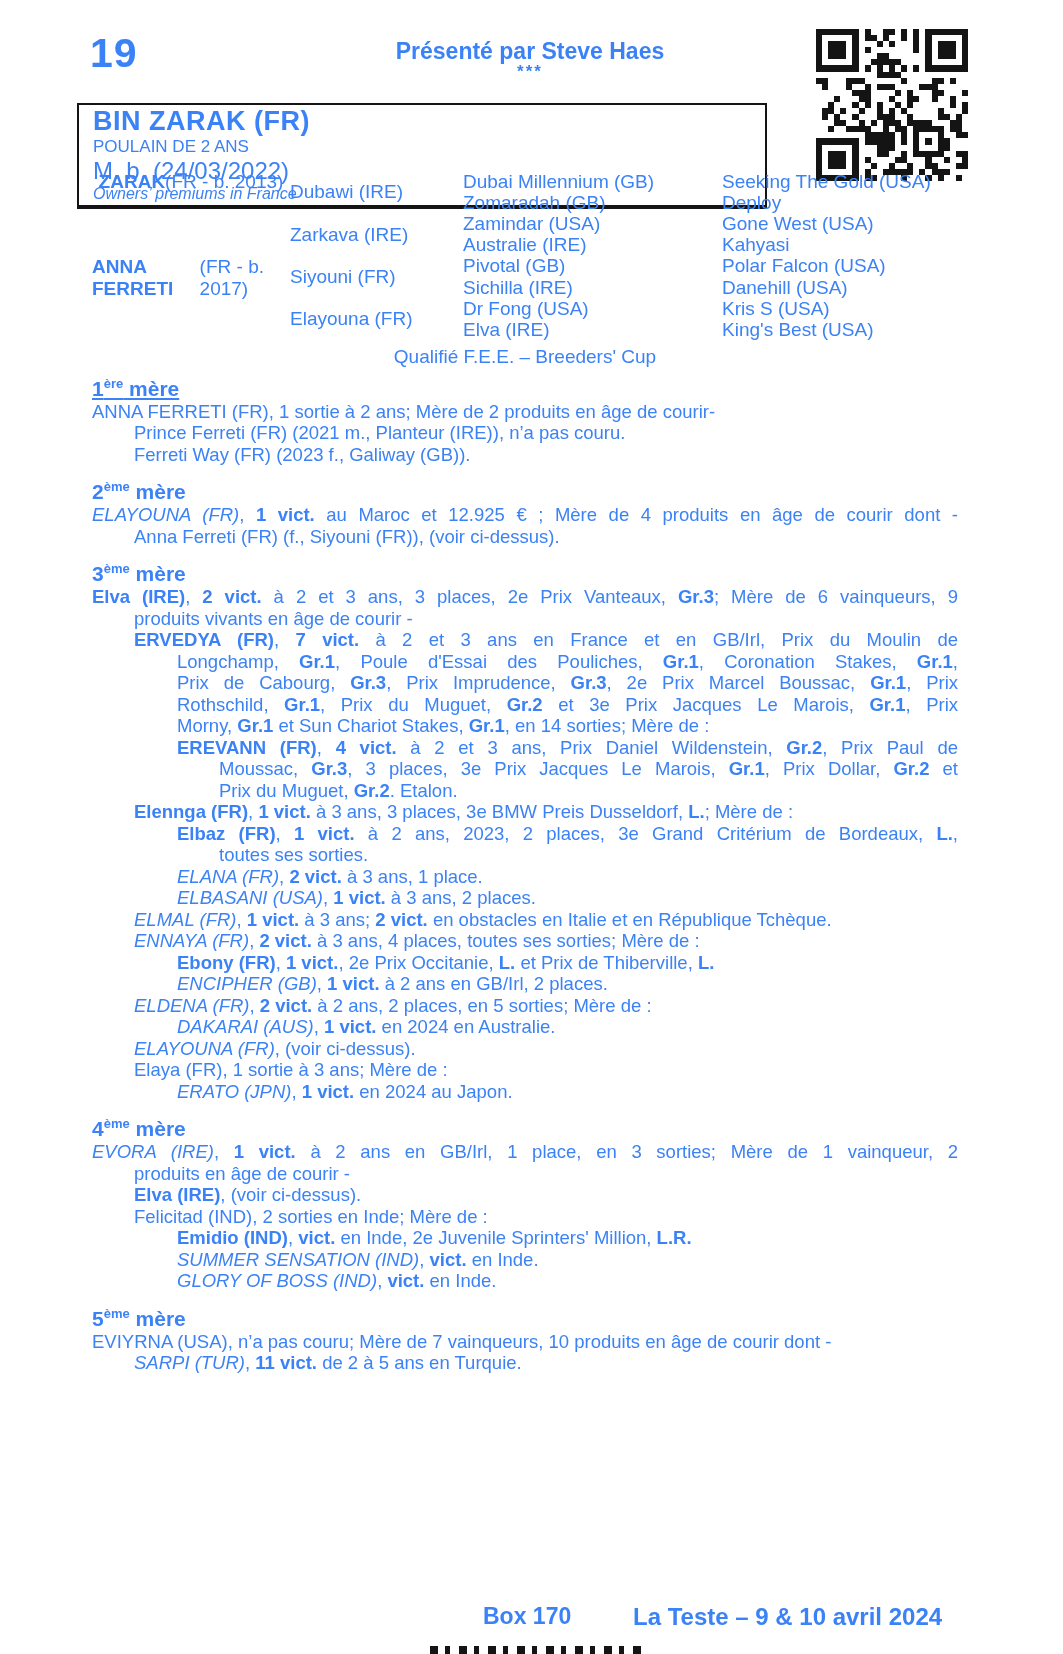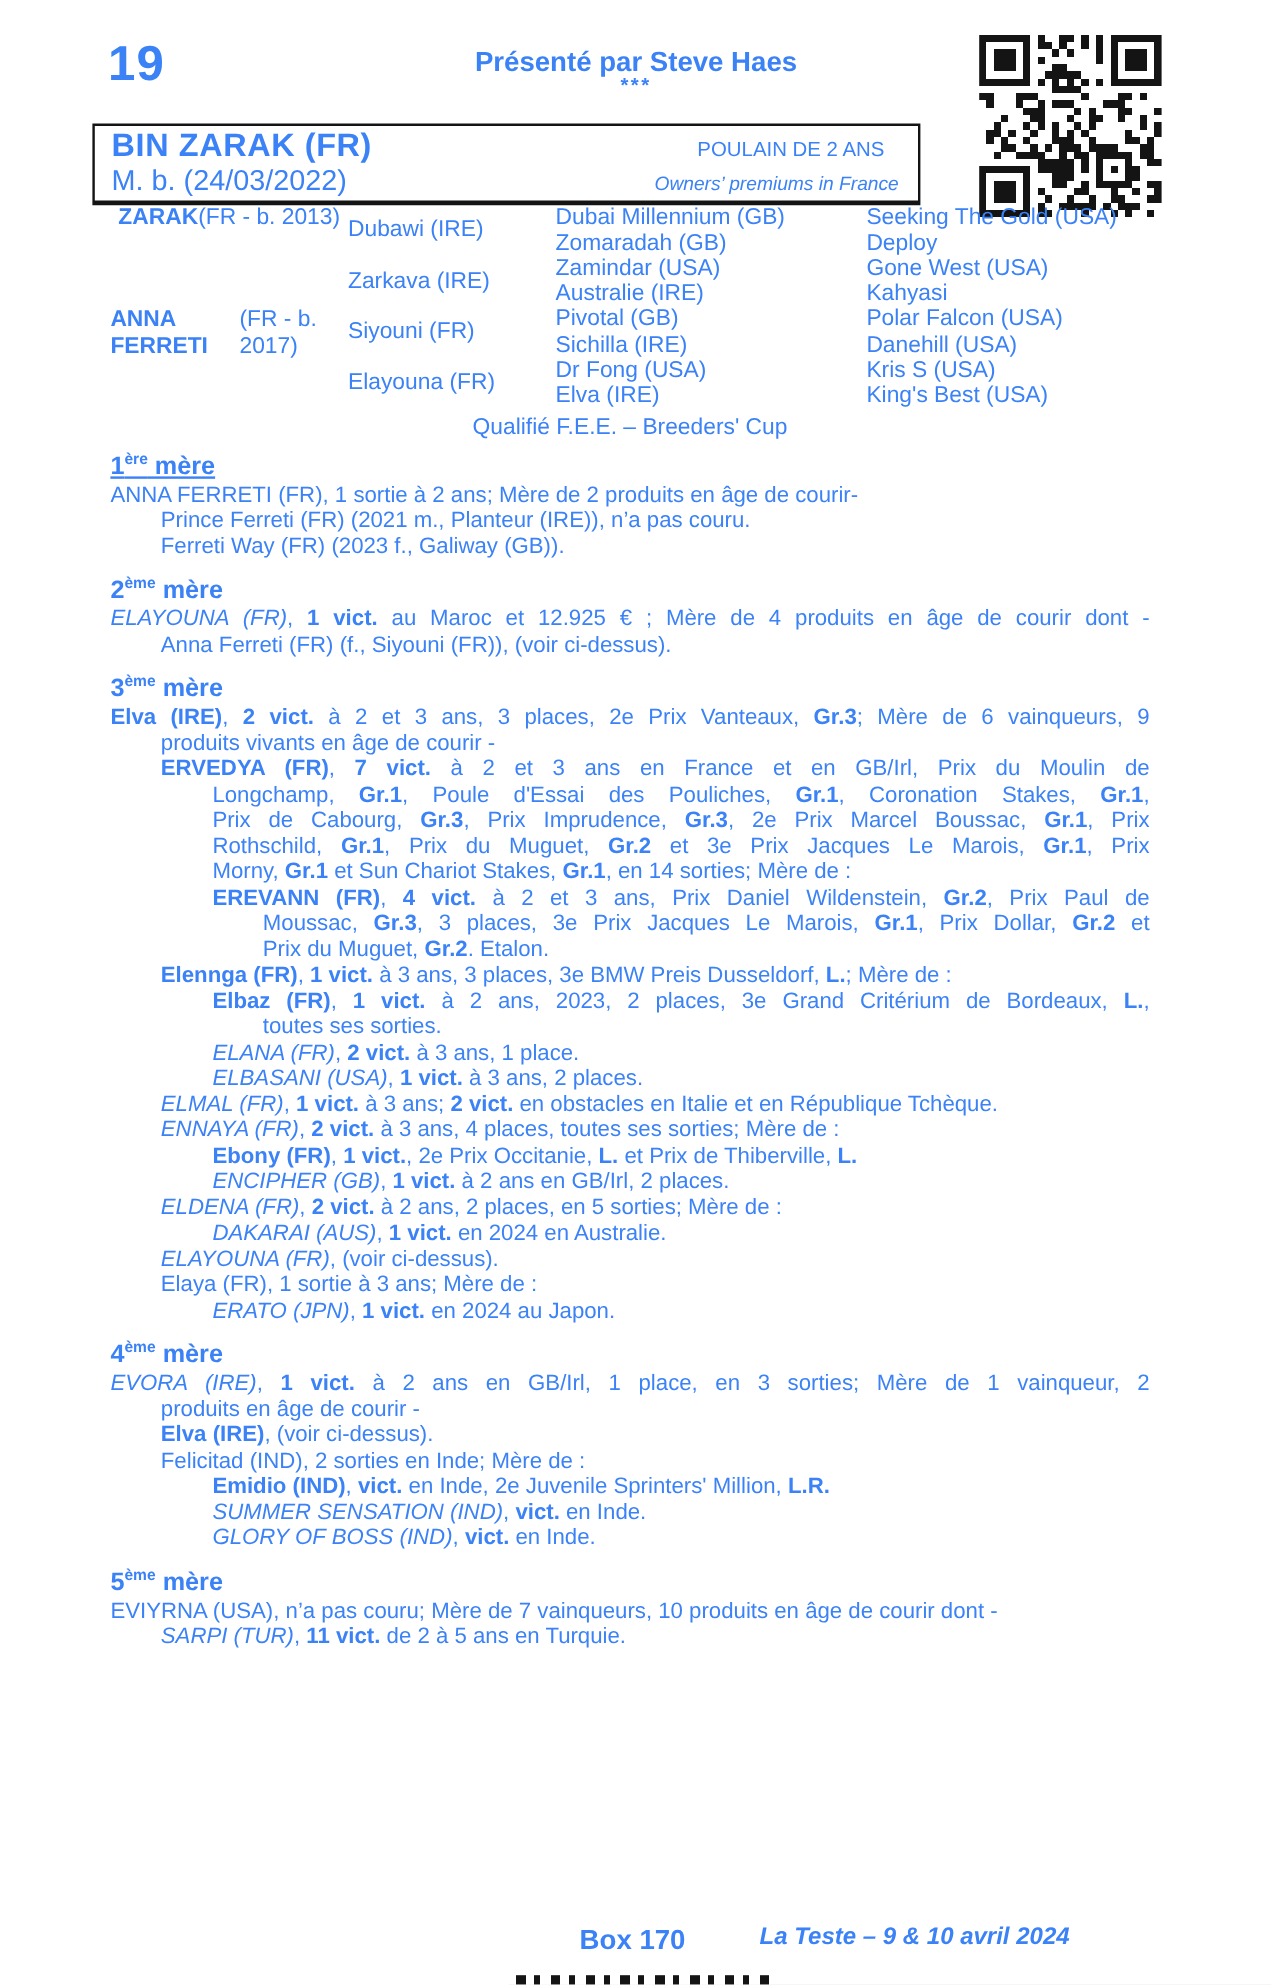--- a/index.html
+++ b/index.html
@@ -23,21 +23,21 @@
   .presenter{font-size:23px;font-weight:bold;}
   .stars{font-size:17px;font-weight:bold;line-height:14px;letter-spacing:2px;}
   .qr{position:absolute;left:816px;top:29px;width:152px;height:152px;}
   
   .titlebox{
     position:absolute;left:77px;top:103px;width:690px;
     border:2px solid #141414;border-bottom-width:4px;
     box-sizing:border-box;
     padding:1px 14px 2px 14px;
   }
-  .tb-row{display:flex;justify-content:space-between;align-items:baseline;}
+  .tb-row{display:flex;justify-content:space-between;align-items:baseline;flex-direction:column;}
   .tb-name{font-size:27px;font-weight:bold;letter-spacing:.5px;}
   .tb-cat{font-size:17px;padding-right:14px;}
   .tb-birth{font-size:24px;}
   .tb-prem{font-size:16px;font-style:italic;padding-right:2px;}
   
   .pedigree{
     position:absolute;left:92px;top:171px;width:866px;
     display:grid;
     grid-template-columns:198px 173px 259px 1fr;
     grid-auto-rows:21.2px;
@@ -62,21 +62,21 @@
   .ind1{padding-left:42px;}
   .ind2{padding-left:85px;}
   .ind3{padding-left:127px;}
   .j{white-space:normal;text-align:justify;text-align-last:justify;}
   .sg-n{font-style:normal;font-weight:normal;}
   .sg-b{font-weight:bold;}
   .sg-i{font-style:italic;}
   
   .footer{position:absolute;left:92px;top:1603px;width:866px;height:30px;}
   .footer .box{position:absolute;left:391px;font-size:23px;font-weight:bold;}
-  .footer .sale{position:absolute;left:541px;font-size:20px;font-weight:bold;font-style:italic;}
+  .footer .sale{position:absolute;left:541px;font-size:24px;font-weight:bold;}
   .bottom-marks{
     position:absolute;left:430px;top:1646px;width:212px;height:8px;
     background:repeating-linear-gradient(90deg,#141414 0 8px,#ffffff 8px 15px,#141414 15px 20px,#ffffff 20px 29px);
   }
 </style>
 </head>
 <body>
 
 <div class="page">
 

